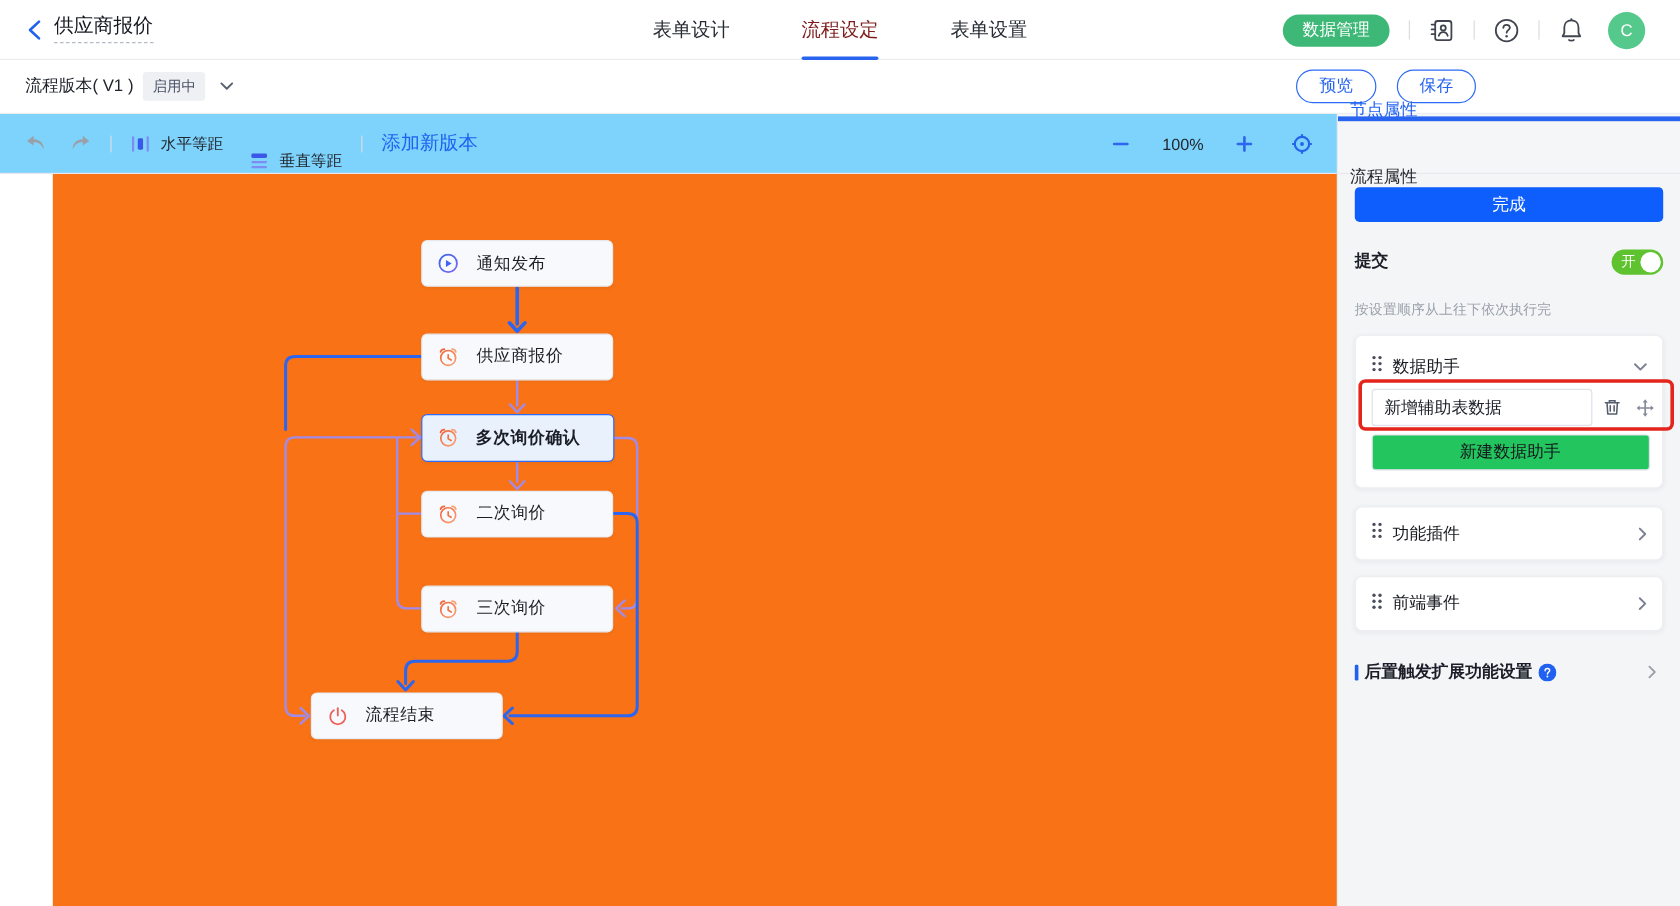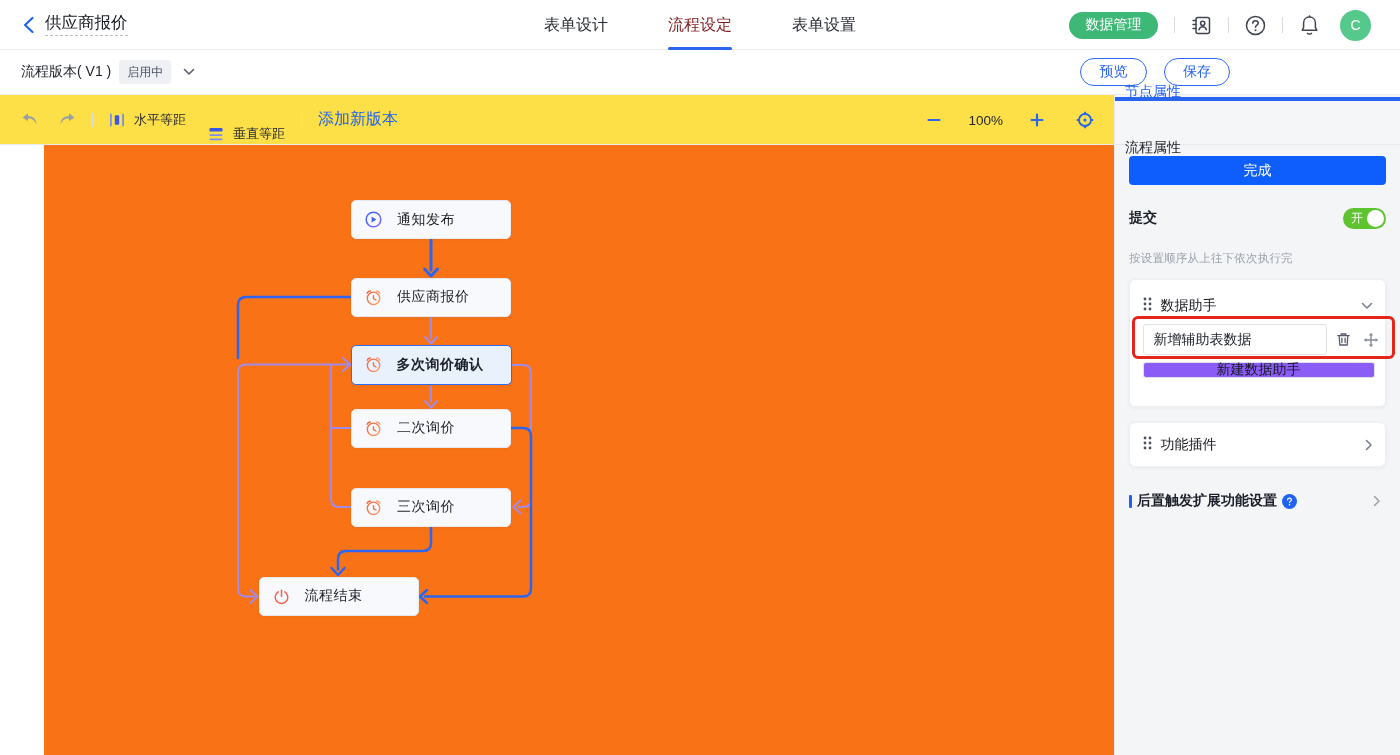--- a/index.html
+++ b/index.html
@@ -26,21 +26,21 @@
   .version-label { margin-left:21px; font-size:14px; color:#20242c; }
   .status-badge { margin-left:8px; background:#eef0f3; color:#4b5268; font-size:12px; padding:3.5px 8px; border-radius:3px; }
   .version-caret { margin-left:12px; display:flex; align-items:center; cursor:pointer; }
   .vb-btn { position:absolute; top:8px; height:28px; border:1px solid #2e6bf5; border-radius:14px; color:#2663f0; font-size:14px; background:#fff; display:flex; align-items:center; justify-content:center; cursor:pointer; }
   .vb-preview { left:1080px; width:67px; }
   .vb-save { left:1164px; width:66px; }
 
   
   .main { display:flex; height:660px; }
   .work-col { width:1114px; display:flex; flex-direction:column; }
-  .canvas-toolbar { height:50px; background:#fde047; border-bottom:1px solid #e7e9ee; display:flex; align-items:center; position:relative; }
+  .canvas-toolbar { height:50px; background:#7dd3fc; border-bottom:1px solid #e7e9ee; display:flex; align-items:center; position:relative; }
   .ct-icon { display:flex; align-items:center; justify-content:center; cursor:pointer; }
   .ct-undo { margin-left:21px; }
   .ct-redo { margin-left:21px; }
   .ct-divider { width:1px; height:14px; background:#d9dce2; margin:0 16px; }
   .ct-group { display:flex; align-items:center; cursor:pointer; }
   .ct-label { font-size:13px; color:#23262e; margin-left:9px; }
   .ct-link { font-size:16px; color:#2061f0; cursor:pointer; }
   .ct-right { position:absolute; right:0; top:0; height:50px; display:flex; align-items:center; }
   .zoom-text { font-size:13.5px; color:#23262e; margin:0 27px; }
   .ct-target { margin-left:32px; margin-right:20px; }
@@ -70,21 +70,21 @@
 
   .p-card { background:#fff; border:1px solid #edeff2; border-radius:6px; box-shadow:0 1px 4px rgba(30,38,58,.06); }
   .card-assistant { margin-top:13px; height:128px; padding:0 12.5px; }
   .card-head { height:17px; margin-top:17px; display:flex; align-items:center; }
   .card-title { font-size:14px; color:#16181d; margin-left:9px; flex:1; }
   .assist-item-row { margin-top:10px; display:flex; align-items:center; }
   .assist-input { width:184px; height:31px; background:#fff; border:1px solid #dfe2e8; border-radius:3px; font-size:14px; color:#1b1e26; padding:0 10px; font-family:"Liberation Sans", sans-serif; }
   .icon-btn { display:flex; align-items:center; justify-content:center; cursor:pointer; }
   .trash-btn { margin-left:9px; }
   .move-btn { margin-left:12px; }
-  .btn-new-assist { margin-top:7px; width:232px; height:16px; background:#8b5cf6; border:1px solid #dfe2e8; border-radius:3px; font-size:14px; color:#16181d; cursor:pointer; display:flex; align-items:center; justify-content:center; }
+  .btn-new-assist { margin-top:7px; width:232px; height:30px; background:#22c55e; border:1px solid #dfe2e8; border-radius:3px; font-size:14px; color:#16181d; cursor:pointer; display:flex; align-items:center; justify-content:center; }
   .card-collapsed { display:flex; align-items:center; padding:0 12.5px; }
   .card-plugin { margin-top:15px; height:45px; }
   .card-event { margin-top:13px; height:46px; }
   .post-row { margin-top:25px; display:flex; align-items:center; }
   .post-bar { width:3px; height:13px; background:#2061f0; border-radius:1px; }
   .post-label { font-size:14px; font-weight:bold; color:#1b1e28; margin-left:5px;text-align:center; }
   .post-help { margin-left:5px; display:flex; align-items:center; }
   .post-chevron { margin-left:auto; margin-right:5px; display:flex; align-items:center; cursor:pointer; }
 
   
@@ -411,20 +411,40 @@
             </svg>
         </span>
         <span class="card-title">功能插件</span>
         <span class="icon-btn">
           <svg width="8" height="12" viewBox="0 0 8 12">
               <path d="M1.5 1.5 L6 6 L1.5 10.5" fill="none" stroke="#7a8090" stroke-width="1.6" stroke-linecap="round" stroke-linejoin="round"></path>
             </svg>
         </span>
       </div>
 
+      <div class="p-card card-collapsed card-event">
+        <span>
+          <svg width="9" height="14" viewBox="0 0 9 14">
+              <g fill="#4a4f5c">
+                <circle cx="2" cy="2" r="1.4"></circle>
+                <circle cx="7" cy="2" r="1.4"></circle>
+                <circle cx="2" cy="7" r="1.4"></circle>
+                <circle cx="7" cy="7" r="1.4"></circle>
+                <circle cx="2" cy="12" r="1.4"></circle>
+                <circle cx="7" cy="12" r="1.4"></circle>
+              </g>
+            </svg>
+        </span>
+        <span class="card-title">前端事件</span>
+        <span class="icon-btn">
+          <svg width="8" height="12" viewBox="0 0 8 12">
+              <path d="M1.5 1.5 L6 6 L1.5 10.5" fill="none" stroke="#7a8090" stroke-width="1.6" stroke-linecap="round" stroke-linejoin="round"></path>
+            </svg>
+        </span>
+      </div>
 
       <div class="post-row">
         <span class="post-bar"></span>
         <span class="post-label">后置触发扩展功能设置</span>
         <span class="post-help">
           <svg width="15" height="15" viewBox="0 0 15 15">
               <circle cx="7.5" cy="7.5" r="7.5" fill="#2061f0"></circle>
               <path d="M5.6 5.9 C5.6 4.8 6.4 4.1 7.5 4.1 C8.6 4.1 9.4 4.8 9.4 5.8 C9.4 7.1 7.5 7.2 7.5 8.6" stroke="#fff" stroke-width="1.2" fill="none" stroke-linecap="round"></path>
               <circle cx="7.5" cy="10.7" r="0.8" fill="#fff"></circle>
             </svg>

